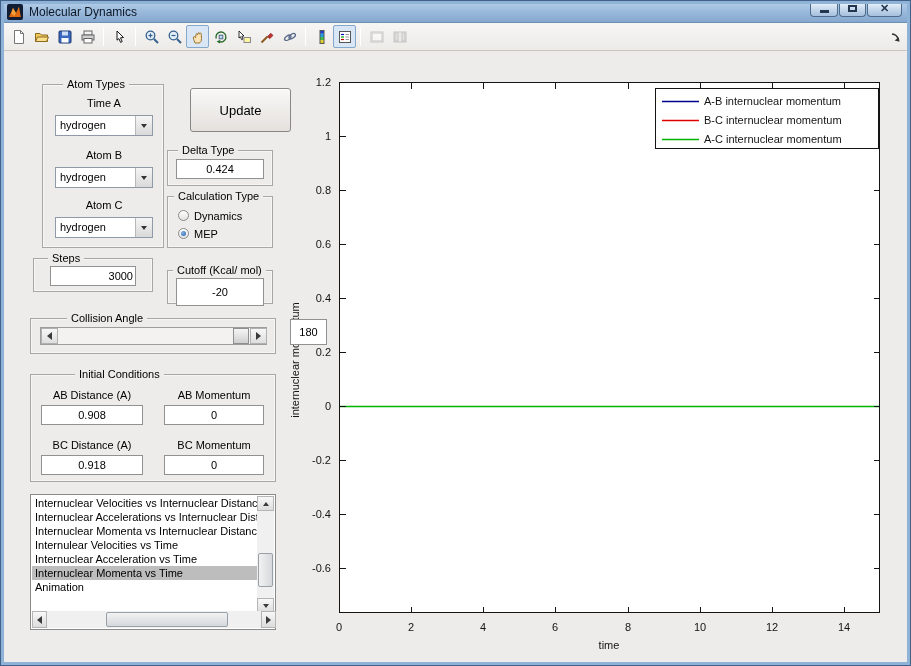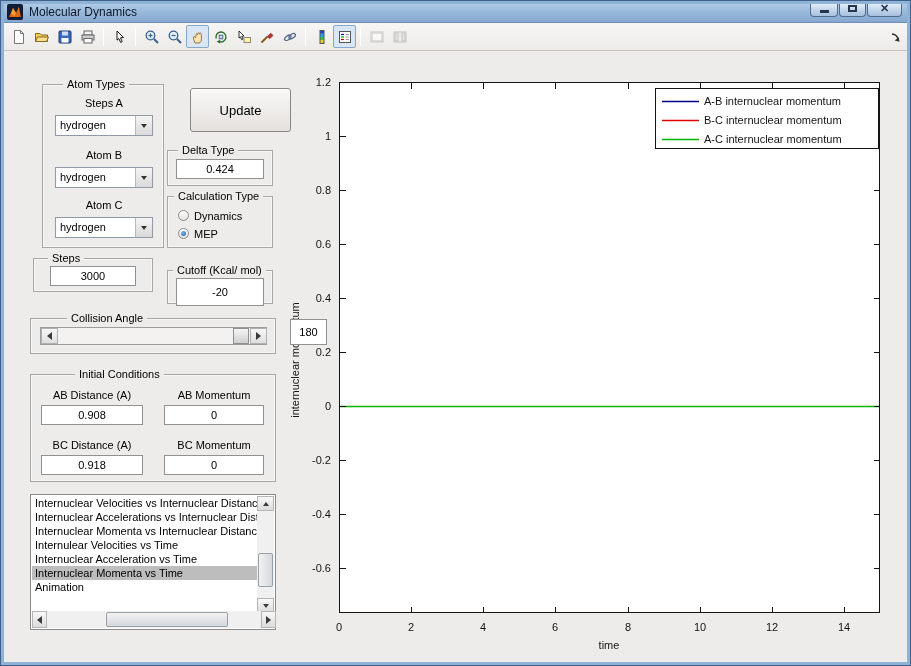--- a/index.html
+++ b/index.html
@@ -223,21 +223,21 @@
     <span class="dock-arrow">
       <svg width="13" height="13" viewBox="0 0 13 13">
         <path d="M3 3 Q8 3.5 9 8" fill="none" stroke="#333" stroke-width="1.4"></path>
         <polygon points="10.5,10.8 5.6,9.6 9.8,6.2" fill="#333"></polygon>
       </svg>
     </span>
   </div>
 
   <div class="panel" style="left:33px;top:84px;width:122px;height:164px;margin-left:9px;">
     <span class="ptitle" style="left:20px;">Atom Types</span>
-    <span class="lbl" style="left:0;width:122px;top:12px;">Steps A</span>
+    <span class="lbl" style="left:0;width:122px;top:12px;">Time A</span>
     <div class="combo" style="left:12px;top:30px;width:98px;">
       <span class="combo-text">hydrogen</span>
       <span class="combo-btn">
           <span class="combo-arrow"></span>
         </span>
     </div>
     <span class="lbl" style="left:0;width:122px;top:64px;">Atom B</span>
     <div class="combo" style="left:12px;top:82px;width:98px;">
       <span class="combo-text">hydrogen</span>
       <span class="combo-btn">
@@ -267,21 +267,21 @@
       <span class="radio-lbl">Dynamics</span>
     </div>
     <div class="radio-row" style="left:10px;top:30px;">
       <span class="radio checked"></span>
       <span class="radio-lbl">MEP</span>
     </div>
   </div>
 
   <div class="panel" style="left:33px;top:258px;width:120px;height:34px;">
     <span class="ptitle" style="left:14px;">Steps</span>
-    <input class="edit" style="left: 16px; top: 7px; width: 86px; height: 20px;" value="3000">
+    <input class="edit" style="left: 16px; top: 7px; width: 86px; height: 20px; text-align: right;" value="3000">
   </div>
 
   <div class="panel" style="left:167px;top:270px;width:106px;height:34px;">
     <span class="ptitle" style="left:5px;">Cutoff (Kcal/ mol)</span>
     <input class="edit" style="left: 8px; top: 7px; width: 88px; height: 28px;" value="-20">
   </div>
 
   <div class="panel" style="left:30px;top:318px;width:246px;height:36px;">
     <span class="ptitle" style="left:36px;">Collision Angle</span>
     <div class="slider" style="left:9px;top:8px;width:227px;height:18px;">

